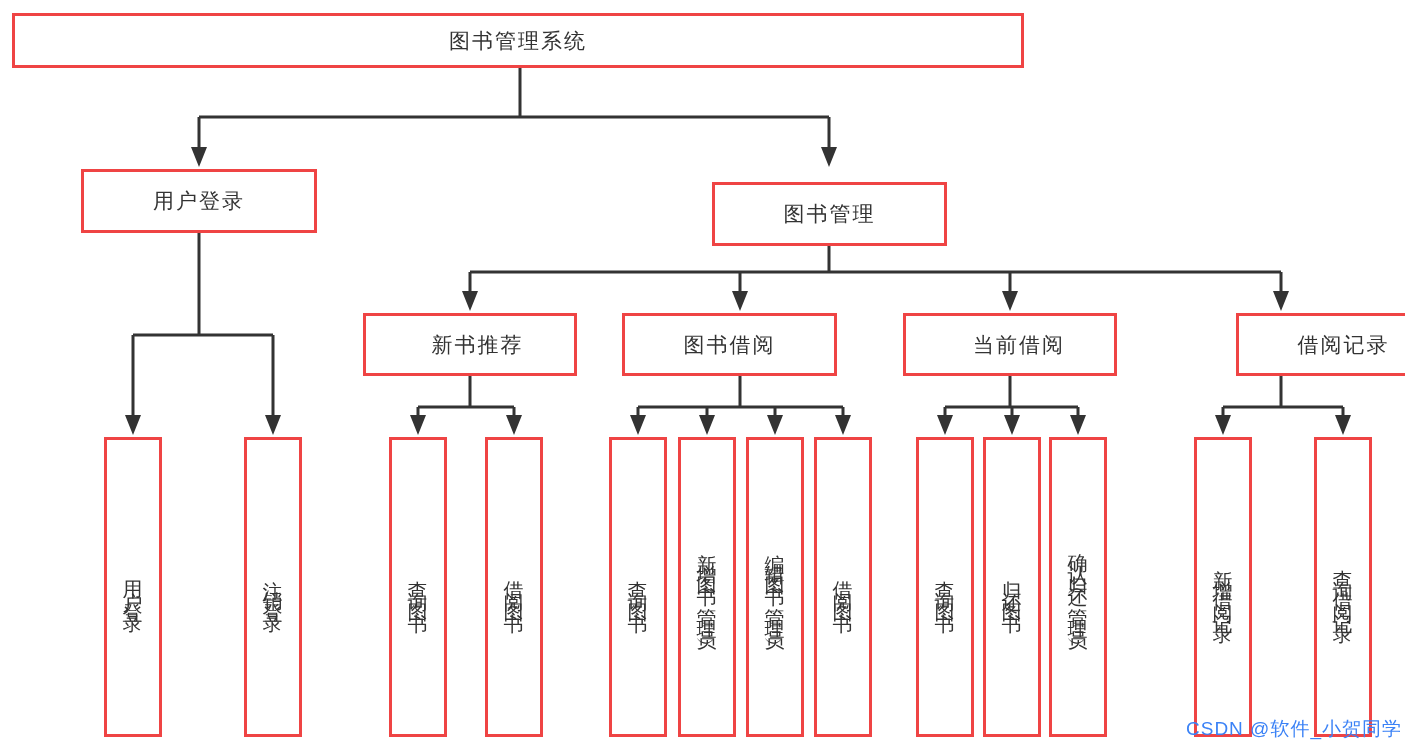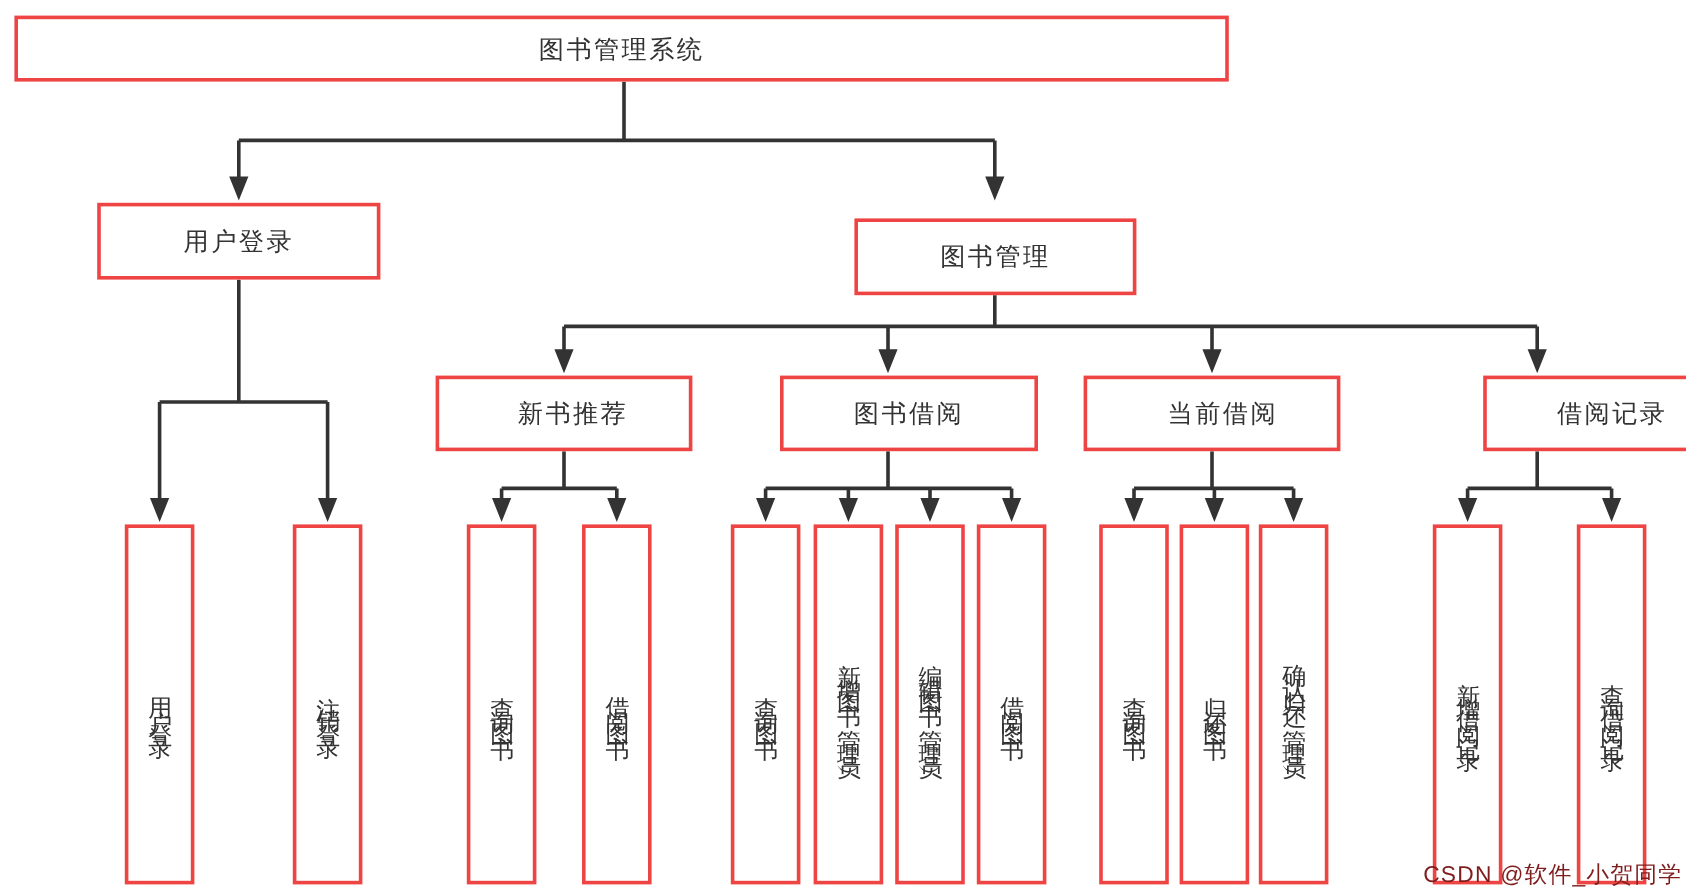--- a/index.html
+++ b/index.html
@@ -26,21 +26,21 @@
     align-items: center;
     justify-content: center;
     color: #333333;
     z-index: 2;
   }
   .hnode { font-size: 21px; letter-spacing: 2px; }
   .root  { left: 12px;  top: 13px;  width: 1012px; height: 55px; font-size: 21px; }
   .l2a   { left: 81px;  top: 169px; width: 236px;  height: 64px; }
   .l2b   { left: 712px; top: 182px; width: 235px;  height: 64px; }
   .l3a   { left: 363px; top: 313px; width: 214px;  height: 63px; padding-left: 15px; }
-  .l3b   { left: 650px; top: 313px; width: 215px;  height: 63px; }
+  .l3b   { left: 622px; top: 313px; width: 215px;  height: 63px; }
   .l3c   { left: 903px; top: 313px; width: 214px;  height: 63px; padding-left: 18px; }
   .l3d   { left: 1236px;top: 313px; width: 215px;  height: 63px; }
   .leaf {
     top: 437px;
     width: 58px;
     height: 300px;
   }
   .leaf span {
     writing-mode: vertical-rl;
     text-orientation: mixed;
@@ -55,21 +55,21 @@
   .x5  { left: 609px; }  .x6  { left: 678px; }
   .x7  { left: 746px; }  .x8  { left: 814px; }
   .x9  { left: 916px; }  .x10 { left: 983px; }
   .x11 { left: 1049px; } .x12 { left: 1194px; }
   .x13 { left: 1314px; }
   .watermark {
     position: absolute;
     left: 1186px;
     top: 716px;
     font-size: 19px;
-    color: #7f1d1d;
+    color: #3b82f6;
     letter-spacing: 1px;
     z-index: 5;
     white-space: nowrap;
   }
 </style>
 </head>
 <body>
 
 <div class="canvas">
 

